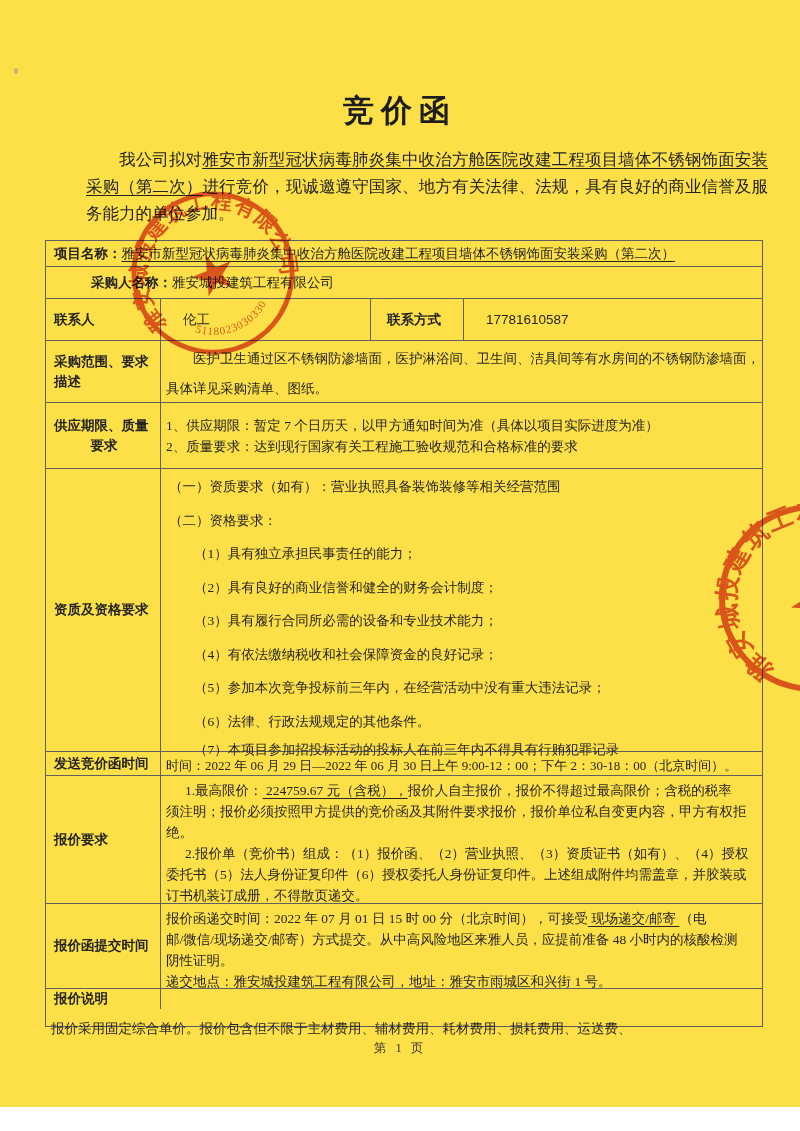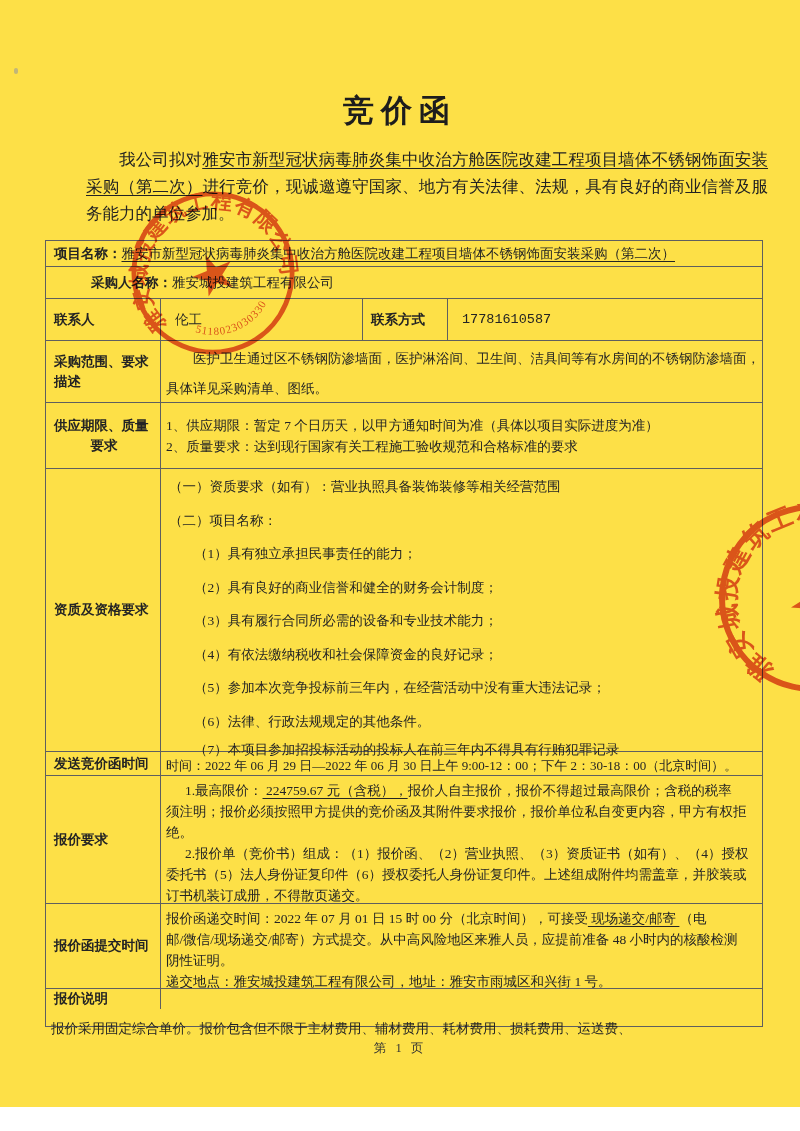--- a/index.html
+++ b/index.html
@@ -24,26 +24,26 @@
   .doc-table{position:absolute;left:45px;top:240px;width:718px;border:1px solid var(--line);
     font-size:13.5px;color:#242424;}
   .row{display:flex;border-bottom:1px solid var(--line);}
   .row:last-child{border-bottom:none;}
   .cell{min-width:0;}
   .lbl{width:115px;border-right:1px solid var(--line);font-weight:bold;
     display:flex;flex-direction:column;justify-content:center;padding:0 6px 0 8px;line-height:20px;}
   .content{flex:1;padding:0 4px 0 5px;}
   .single{display:block;padding:4px 8px;white-space:nowrap;overflow:hidden;}
   .bold{font-weight:bold;}
-  .h26{height:26px;}  .h32{height:32px;}  .h42{height:42px;}
+  .h26{height:26px;}  .h32{height:32px;}  .h42{height:42px;gap:8px;}
   .h62{height:62px;}  .h66{height:66px;}  .h283{height:283px;}
   .h24{height:24px;}  .h128{height:128px;} .h85{height:85px;} .h37{height:37px;flex-direction:column;}
   .r3-val{width:202px;border-right:1px solid var(--line);display:flex;align-items:center;padding-left:14px;}
   .r3-lbl2{width:85px;border-right:1px solid var(--line);font-weight:bold;display:flex;align-items:center;padding-left:8px;}
-  .r3-val2{flex:1;display:flex;align-items:center;padding-left:14px;font-family:Liberation Mono, monospace;}
+  .r3-val2{flex:1;display:flex;align-items:center;padding-left:14px;font-family:Liberation Sans, sans-serif;}
   .line{line-height:21px;white-space:nowrap;overflow:hidden;}
   .lh20{line-height:20px;}
   .ind1{text-indent:1.4em;}
   .ind2{text-indent:2em;}
   .gap10{margin-bottom:10px;}
   .pt8{padding-top:8px;} .pt12{padding-top:12px;} .pt4{padding-top:4px;}
   .pt3{padding-top:3px;} .pt9{padding-top:9px;} .pt7{padding-top:7px;margin-left:37px;}
   .qual-list{padding:8px 4px 0 5px;}
   .list-line{line-height:20px;margin-bottom:13.5px;white-space:nowrap;overflow:hidden;}
   .list-line:last-child{margin-bottom:0;}
@@ -106,21 +106,21 @@
       <div class="cell content pt12">
         <div class="line">1、供应期限：暂定 7 个日历天，以甲方通知时间为准（具体以项目实际进度为准）</div>
         <div class="line">2、质量要求：达到现行国家有关工程施工验收规范和合格标准的要求</div>
       </div>
     </div>
 
     <div class="row h283">
       <div class="cell lbl">资质及资格要求</div>
       <div class="cell content qual-list">
           <div class="list-line indent-0">（一）资质要求（如有）：营业执照具备装饰装修等相关经营范围</div>
-          <div class="list-line indent-0">（二）项目名称：</div>
+          <div class="list-line indent-0">（二）资格要求：</div>
           <div class="list-line indent-1">（1）具有独立承担民事责任的能力；</div>
           <div class="list-line indent-1">（2）具有良好的商业信誉和健全的财务会计制度；</div>
           <div class="list-line indent-1">（3）具有履行合同所必需的设备和专业技术能力；</div>
           <div class="list-line indent-1">（4）有依法缴纳税收和社会保障资金的良好记录；</div>
           <div class="list-line indent-1">（5）参加本次竞争投标前三年内，在经营活动中没有重大违法记录；</div>
           <div class="list-line indent-1">（6）法律、行政法规规定的其他条件。</div>
           <div class="list-line indent-1">（7）本项目参加招投标活动的投标人在前三年内不得具有行贿犯罪记录</div>
         </div>
     </div>
 

